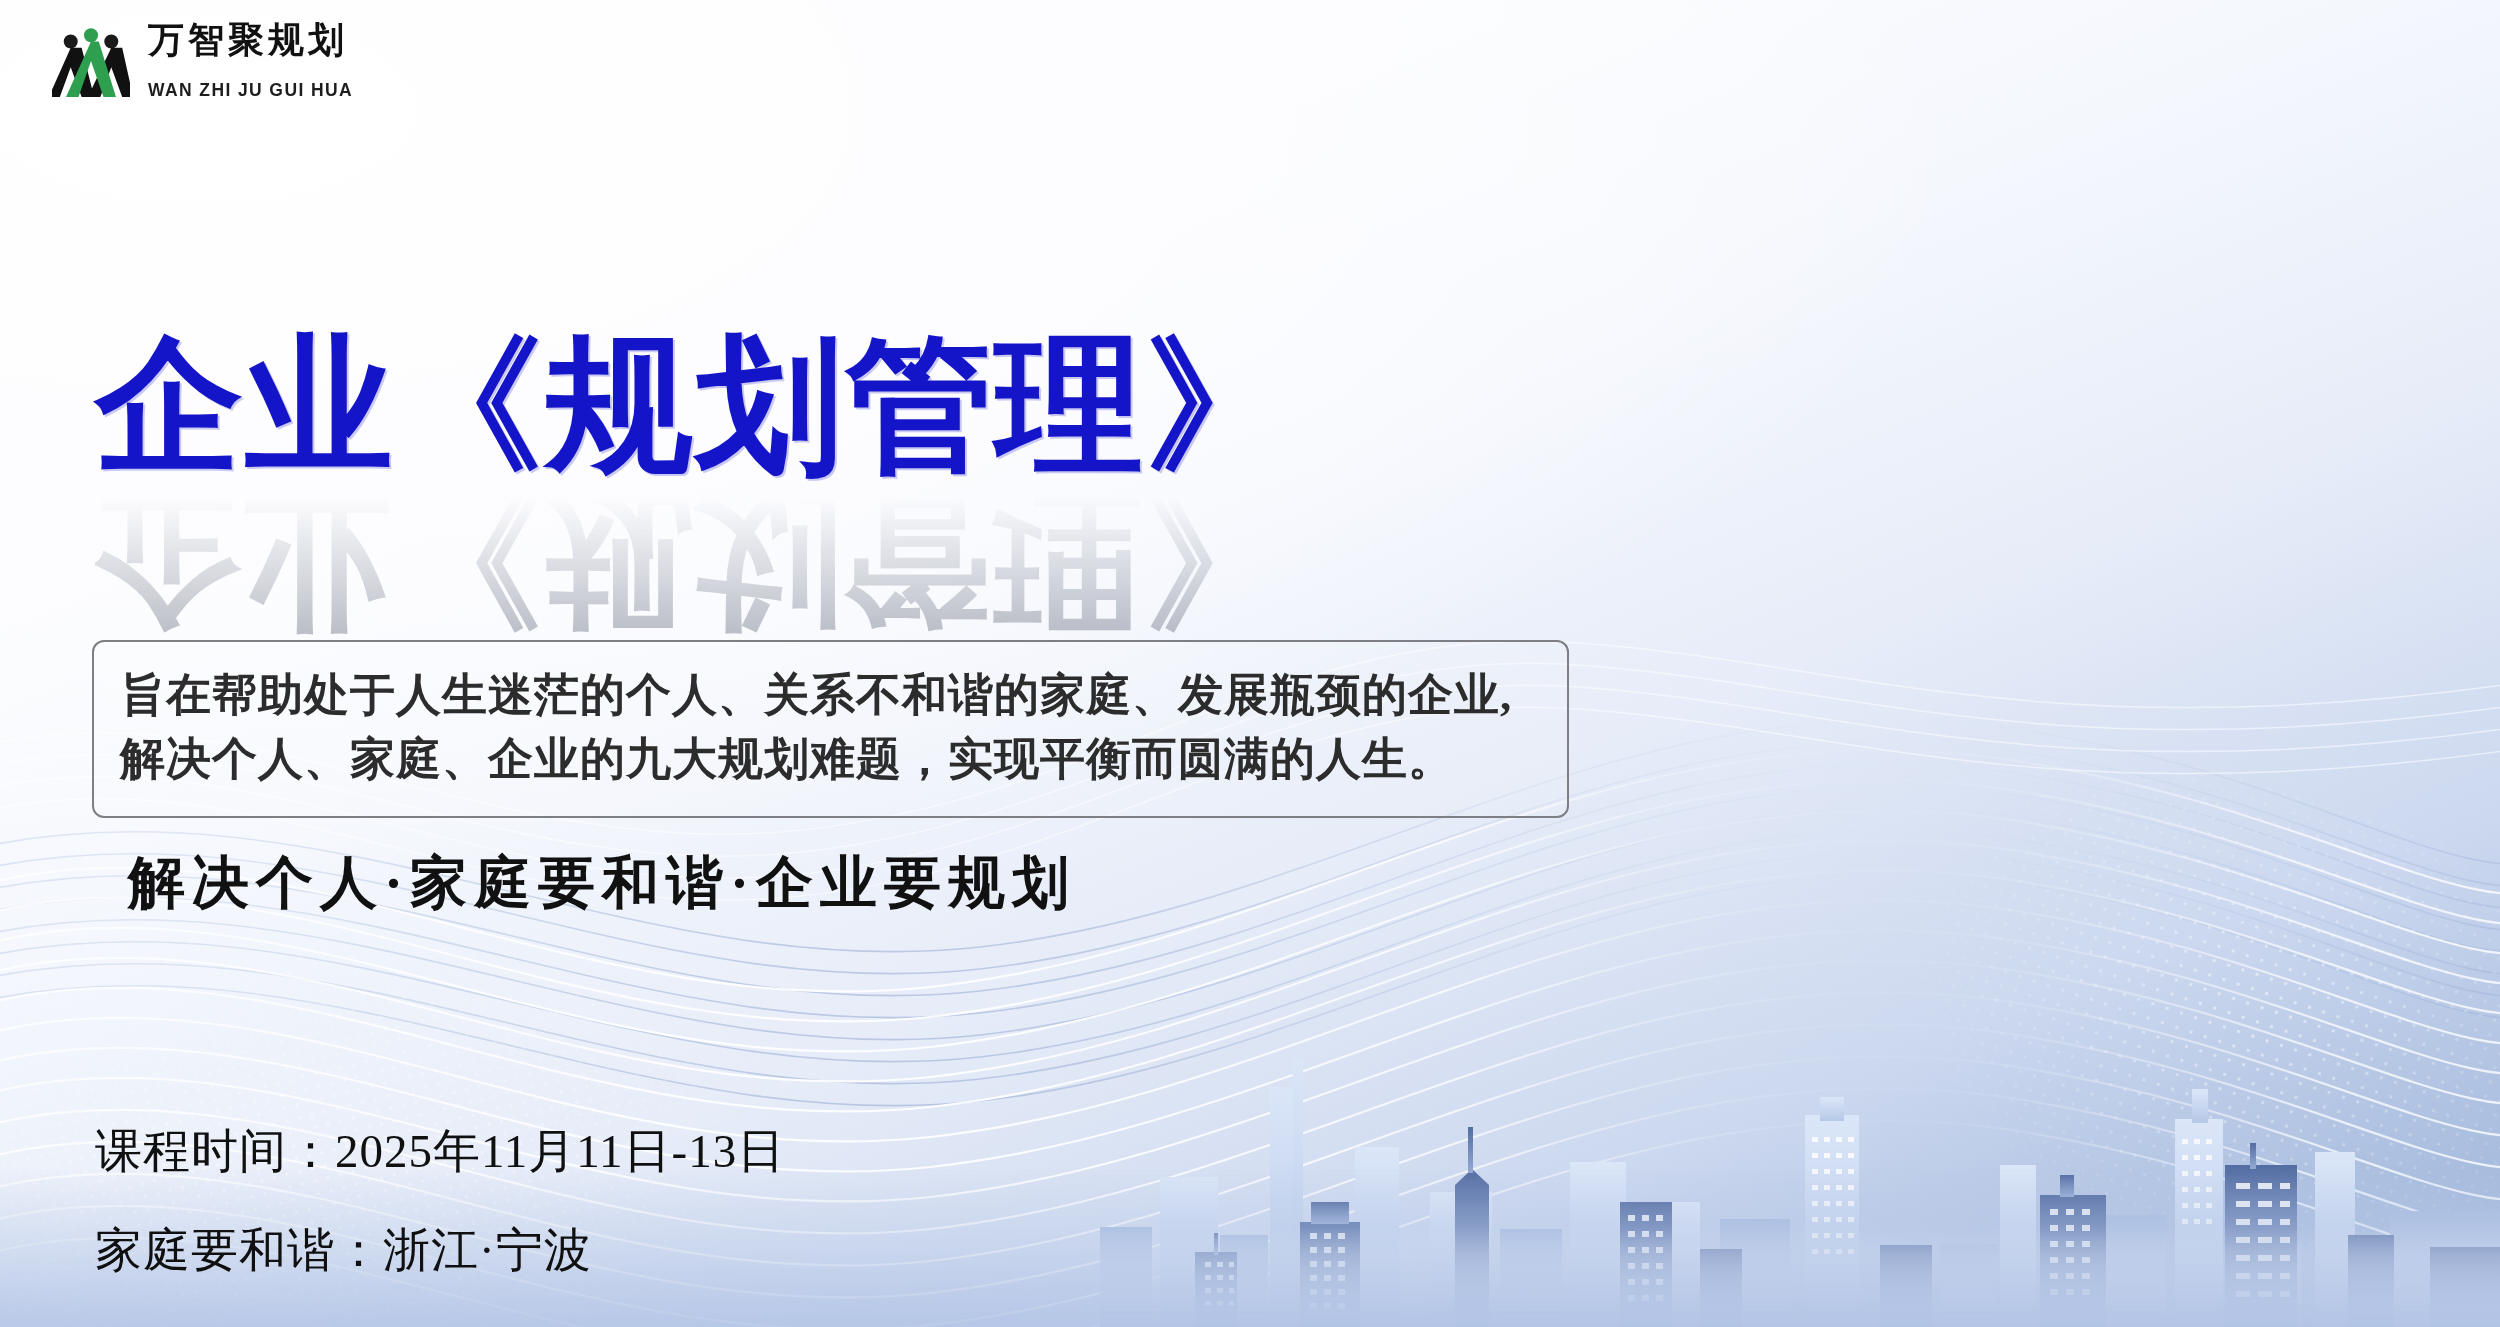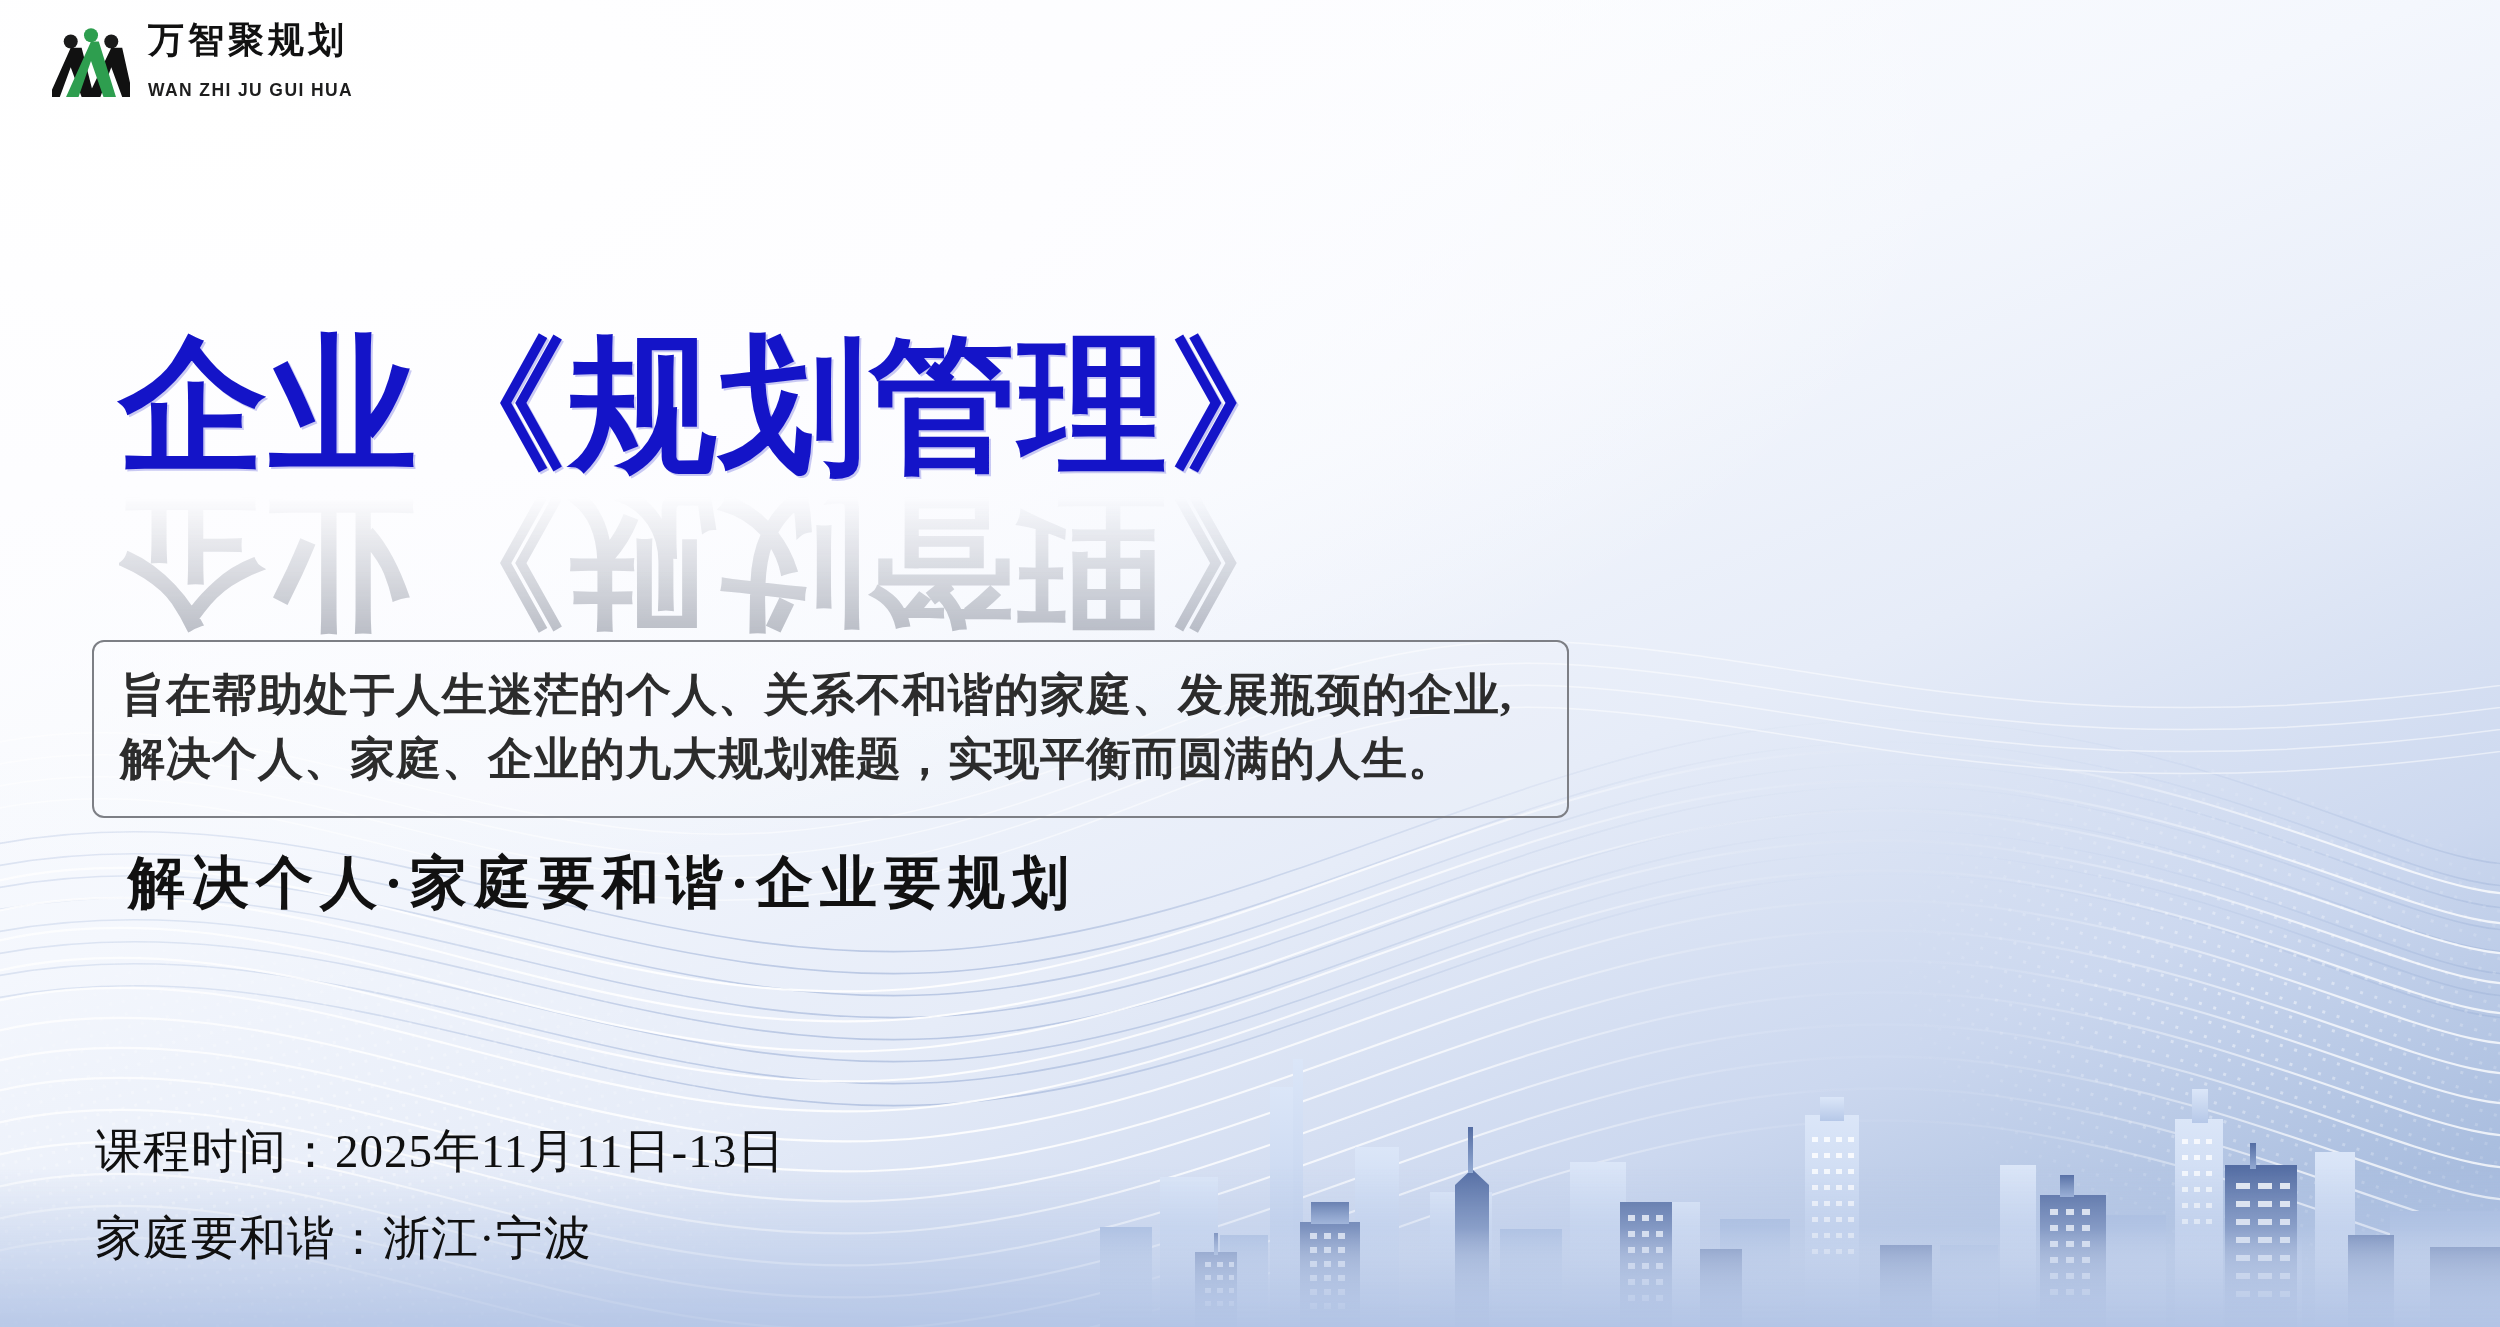--- a/index.html
+++ b/index.html
@@ -45,21 +45,21 @@
   .logo-mark{width:78px;height:78px;flex:0 0 auto;}
   .logo-text{display:flex;flex-direction:column;justify-content:center;line-height:1;}
   .logo-cn{
     font-family:"Liberation Serif","DejaVu Serif",serif;
     font-weight:700;font-size:36px;color:#111;letter-spacing:4px;margin-bottom:24px;
   }
   .logo-en{
     font-size:17.5px;font-weight:700;color:#1d1d1d;letter-spacing:1.4px;
   }
   
-  .title-wrap{position:absolute;left:95px;top:330px;width:1500px;margin-left:24px;}
+  .title-wrap{position:absolute;left:95px;top:330px;width:1500px;}
   .title{
     font-family:"Liberation Sans","DejaVu Sans",sans-serif;
     font-weight:700;font-size:148px;line-height:1.02;color:#1414c8;
     letter-spacing:2px;white-space:nowrap;
     text-shadow:2px 2px 0 rgba(20,20,200,.22);
   }
   .title-reflection{
     font-family:"Liberation Sans","DejaVu Sans",sans-serif;
     font-weight:700;font-size:148px;line-height:1.02;letter-spacing:2px;white-space:nowrap;
     transform:scaleY(-1);
@@ -91,21 +91,21 @@
   .pin{display:block;margin:0 auto;}
   .loc-name{
     margin-top:22px;
     font-family:"Liberation Serif","DejaVu Serif",serif;
     font-size:60px;color:#141414;letter-spacing:10px;white-space:nowrap;
   }
   
   .info{position:absolute;left:95px;top:1120px;}
   .info-line{
     font-family:"Liberation Serif","DejaVu Serif",serif;
-    font-size:47px;color:#101010;letter-spacing:1px;white-space:nowrap;margin-bottom:24px;
+    font-size:47px;color:#101010;letter-spacing:1px;white-space:nowrap;margin-bottom:36px;
   }
   .info-line:last-child{margin-bottom:0;}
 </style>
 </head>
 <body>
 
 <div id="poster">
 
   <div class="bg-layer">
 

